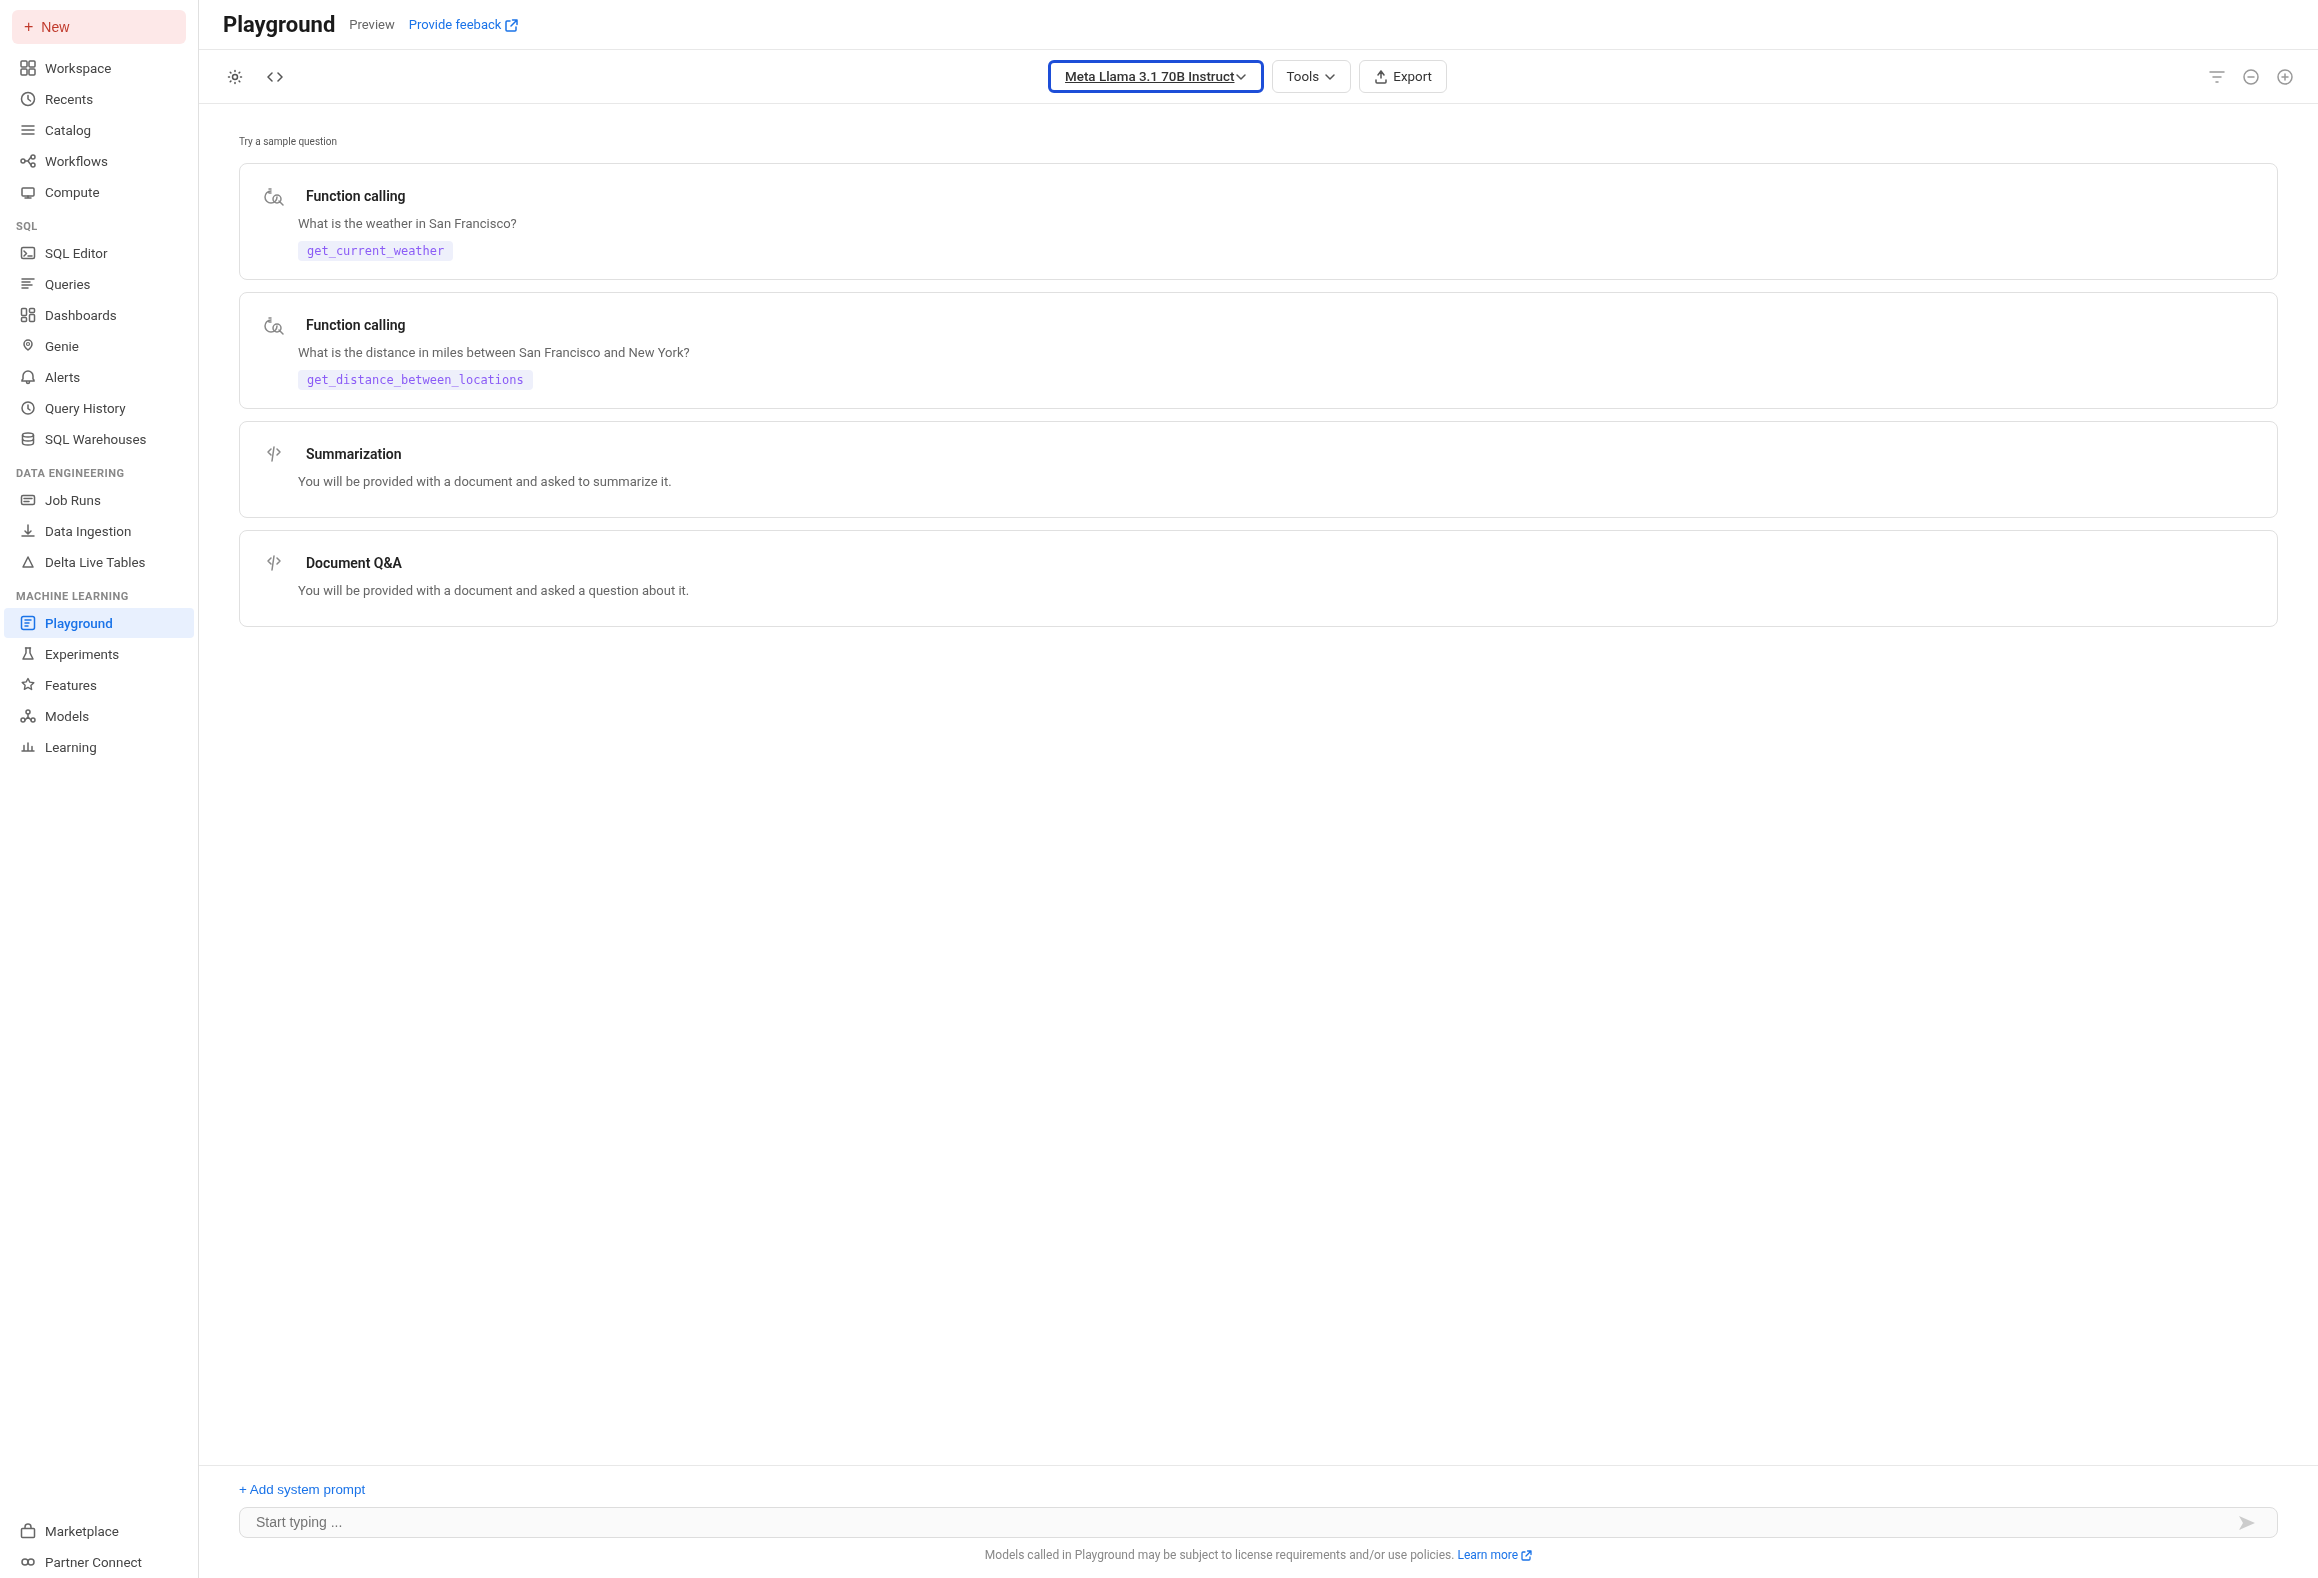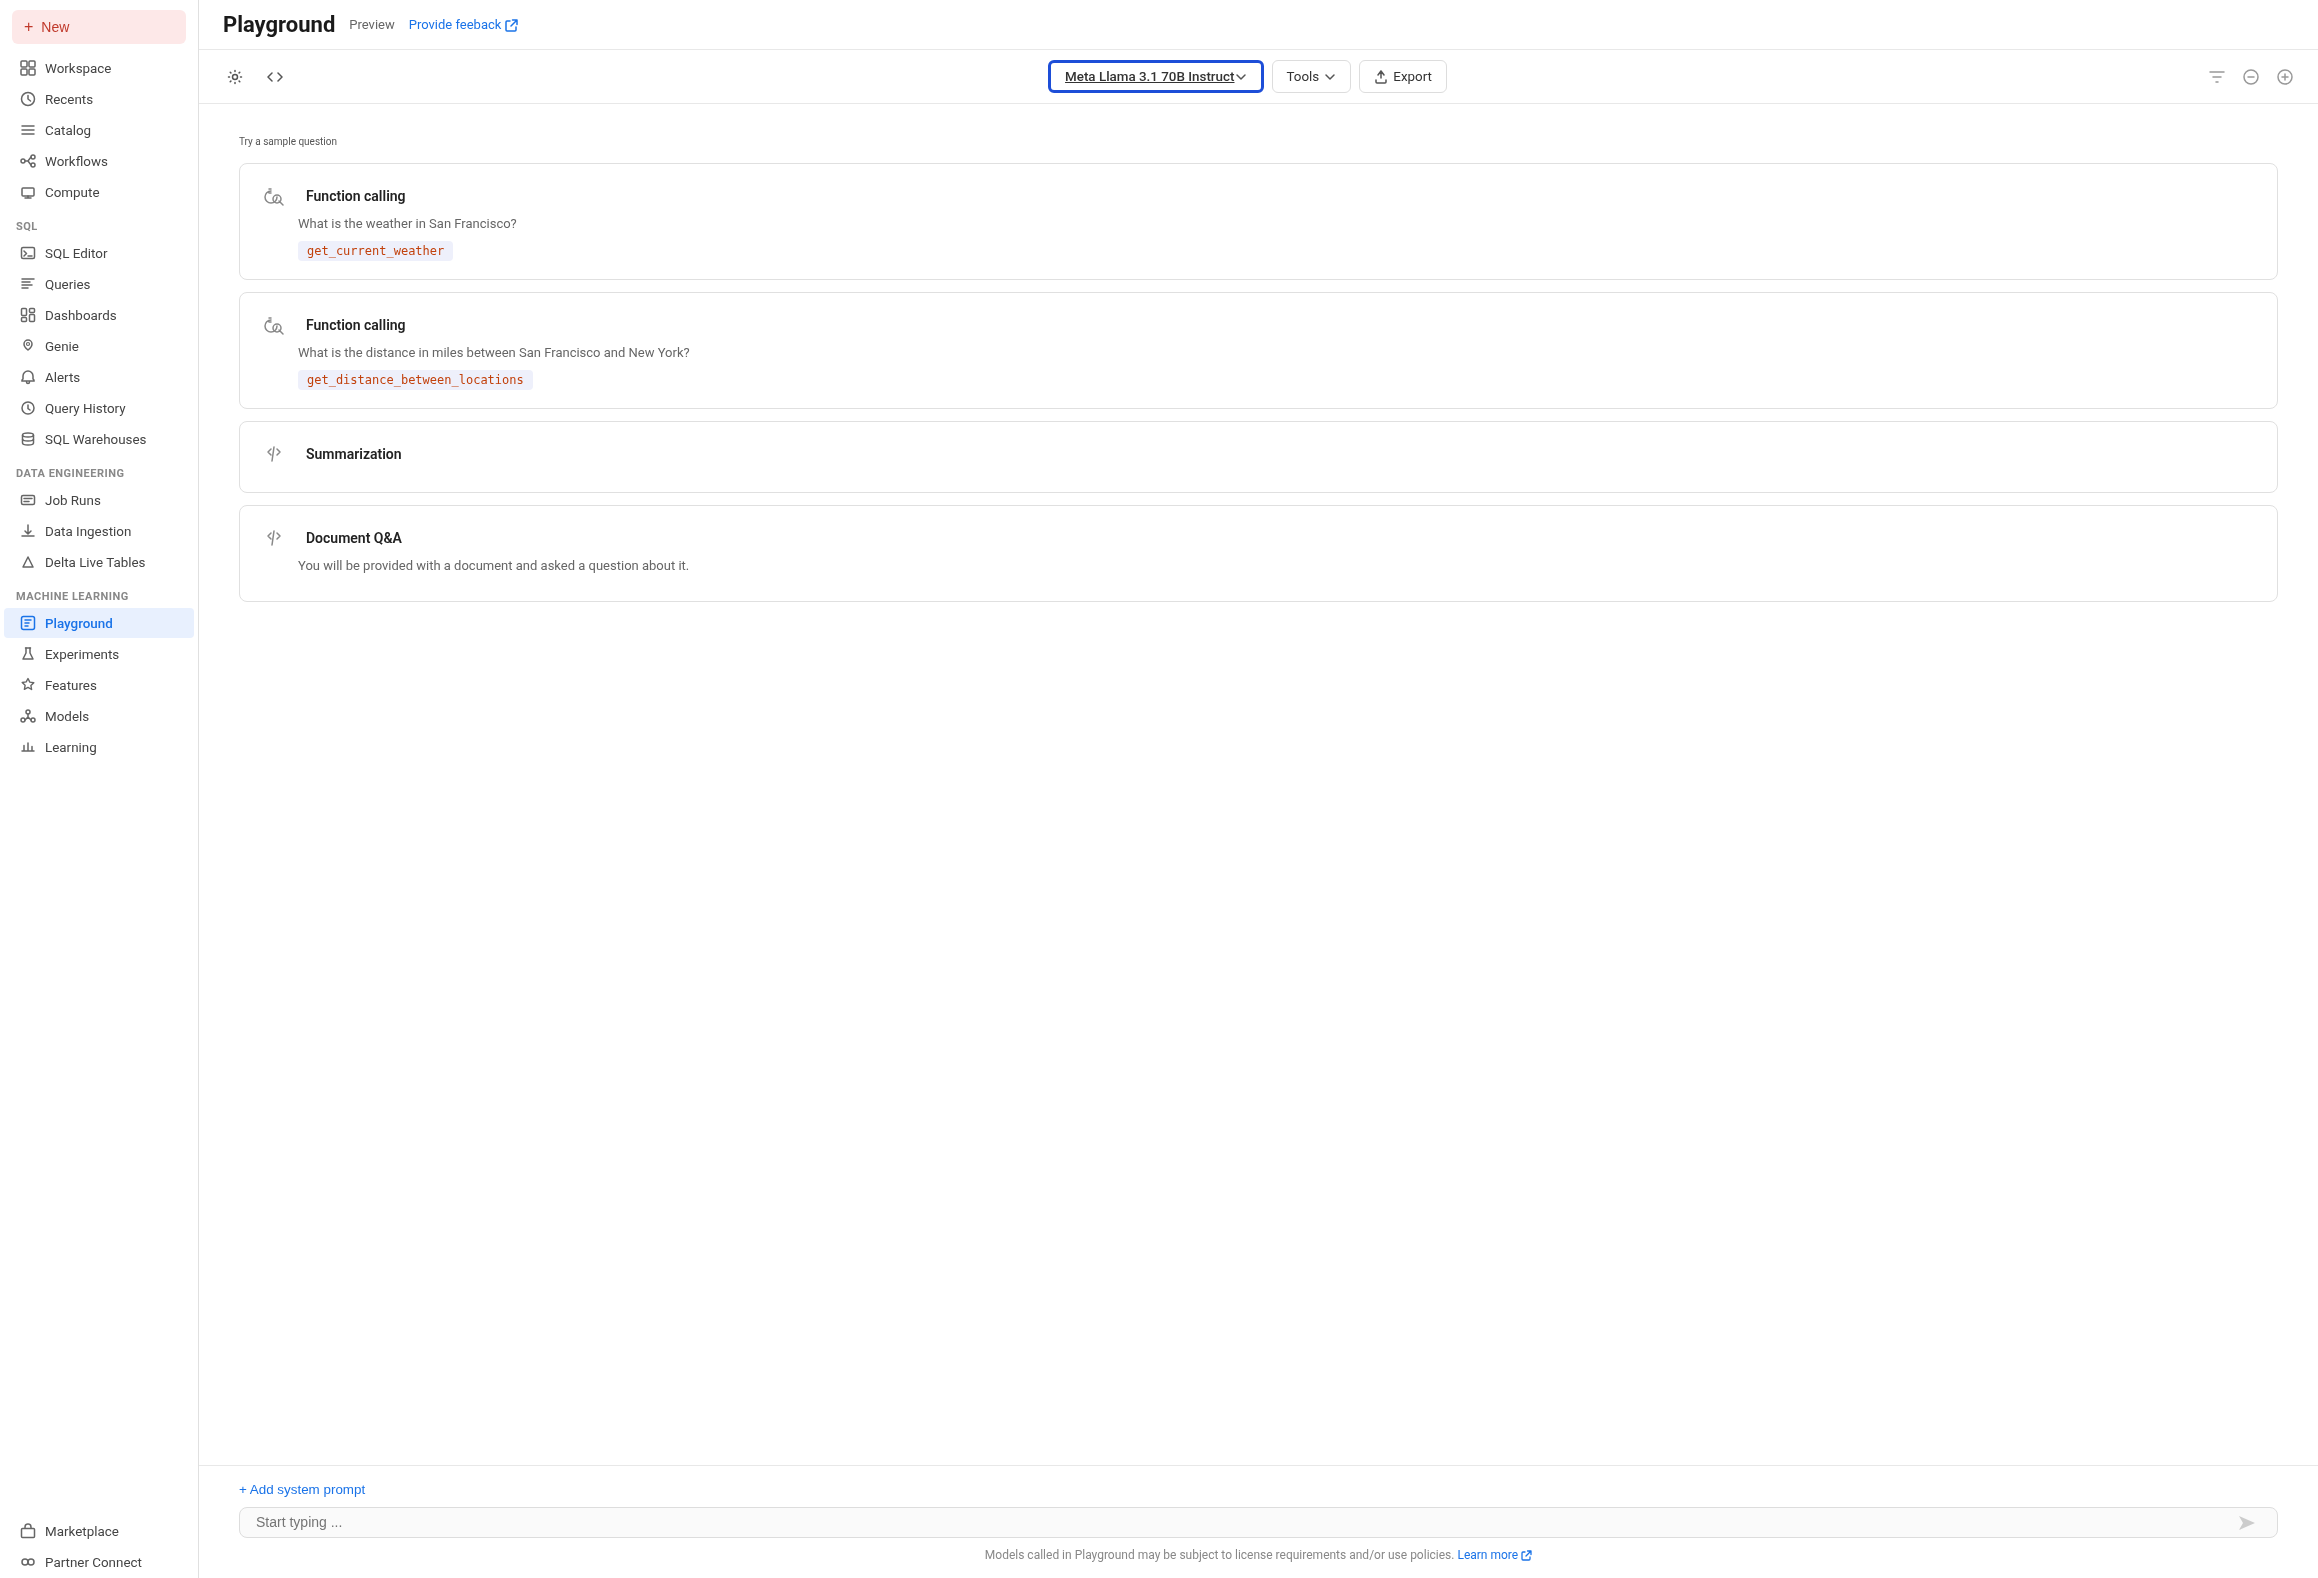--- a/index.html
+++ b/index.html
@@ -38,21 +38,21 @@
 
     
     .content { flex: 1; overflow-y: auto; padding: 32px 40px; display: flex; flex-direction: column; align-items: stretch; }
     .sample-label { font-size: 10px; color: #555; margin-bottom: 16px; }
 
     .sample-card { border: 1px solid #e0e0e0; border-radius: 8px; padding: 18px 20px; margin-bottom: 12px; cursor: pointer; background: #fff; }
     .sample-card-header { display: flex; align-items: center; gap: 18px; margin-bottom: 6px; }
     .sample-card-icon { width: 28px; height: 28px; display: flex; align-items: center; justify-content: center; color: #555; }
     .sample-card-title { font-size: 14px; font-weight: 600; color: #222; }
     .sample-card-desc { font-size: 13px; color: #666; margin-left: 38px; margin-bottom: 10px; }
-    .sample-card-tag { display: inline-block; background: #eef0fb; color: #c2410c; font-size: 12px; padding: 3px 9px; border-radius: 4px; margin-left: 38px; font-family: monospace; }
+    .sample-card-tag { display: inline-block; background: #eef0fb; color: #8b5cf6; font-size: 12px; padding: 3px 9px; border-radius: 4px; margin-left: 38px; font-family: monospace; }
 
     
     .bottom-area { border-top: 1px solid #e8e8e8; padding: 16px 40px; background: #fff; }
     .add-system-prompt { display: flex; align-items: center; gap: 6px; color: #1a73e8; font-size: 13.4px; cursor: pointer; margin-bottom: 10px; background: none; border: none; padding: 0; }
     .input-area { border: 1px solid #ddd; border-radius: 8px; padding: 0 16px; display: flex; align-items: center; background: #fafafa; gap: 36px; }
     .input-field { flex: 1; border: none; background: transparent; outline: none; font-size: 14px; color: #333; }
     .send-btn { background: none; border: none; cursor: pointer; color: #999; font-size: 18px; padding: 4px; }
     .footer-note { text-align: center; font-size: 12px; color: #888; margin-top: 10px; }
     .footer-link { color: #1a73e8; cursor: pointer; text-decoration: none; }
 
@@ -402,20 +402,21 @@
     <div class="sample-card">
       <div class="sample-card-header">
         <div class="sample-card-icon">
           <svg width="22" height="22" viewBox="0 0 22 22" fill="none">
               <path d="M8 6l-3 3 3 3M14 6l3 3-3 3" stroke="#888" stroke-width="1.5" stroke-linecap="round" stroke-linejoin="round"></path>
               <path d="M11 4l-2 14" stroke="#888" stroke-width="1.5" stroke-linecap="round"></path>
             </svg>
         </div>
         <span class="sample-card-title">Summarization</span>
       </div>
+      <div class="sample-card-desc">You will be provided with a document and asked to summarize it.</div>
     </div>
 
     <div class="sample-card">
       <div class="sample-card-header">
         <div class="sample-card-icon">
           <svg width="22" height="22" viewBox="0 0 22 22" fill="none">
               <path d="M8 6l-3 3 3 3M14 6l3 3-3 3" stroke="#888" stroke-width="1.5" stroke-linecap="round" stroke-linejoin="round"></path>
               <path d="M11 4l-2 14" stroke="#888" stroke-width="1.5" stroke-linecap="round"></path>
             </svg>
         </div>

